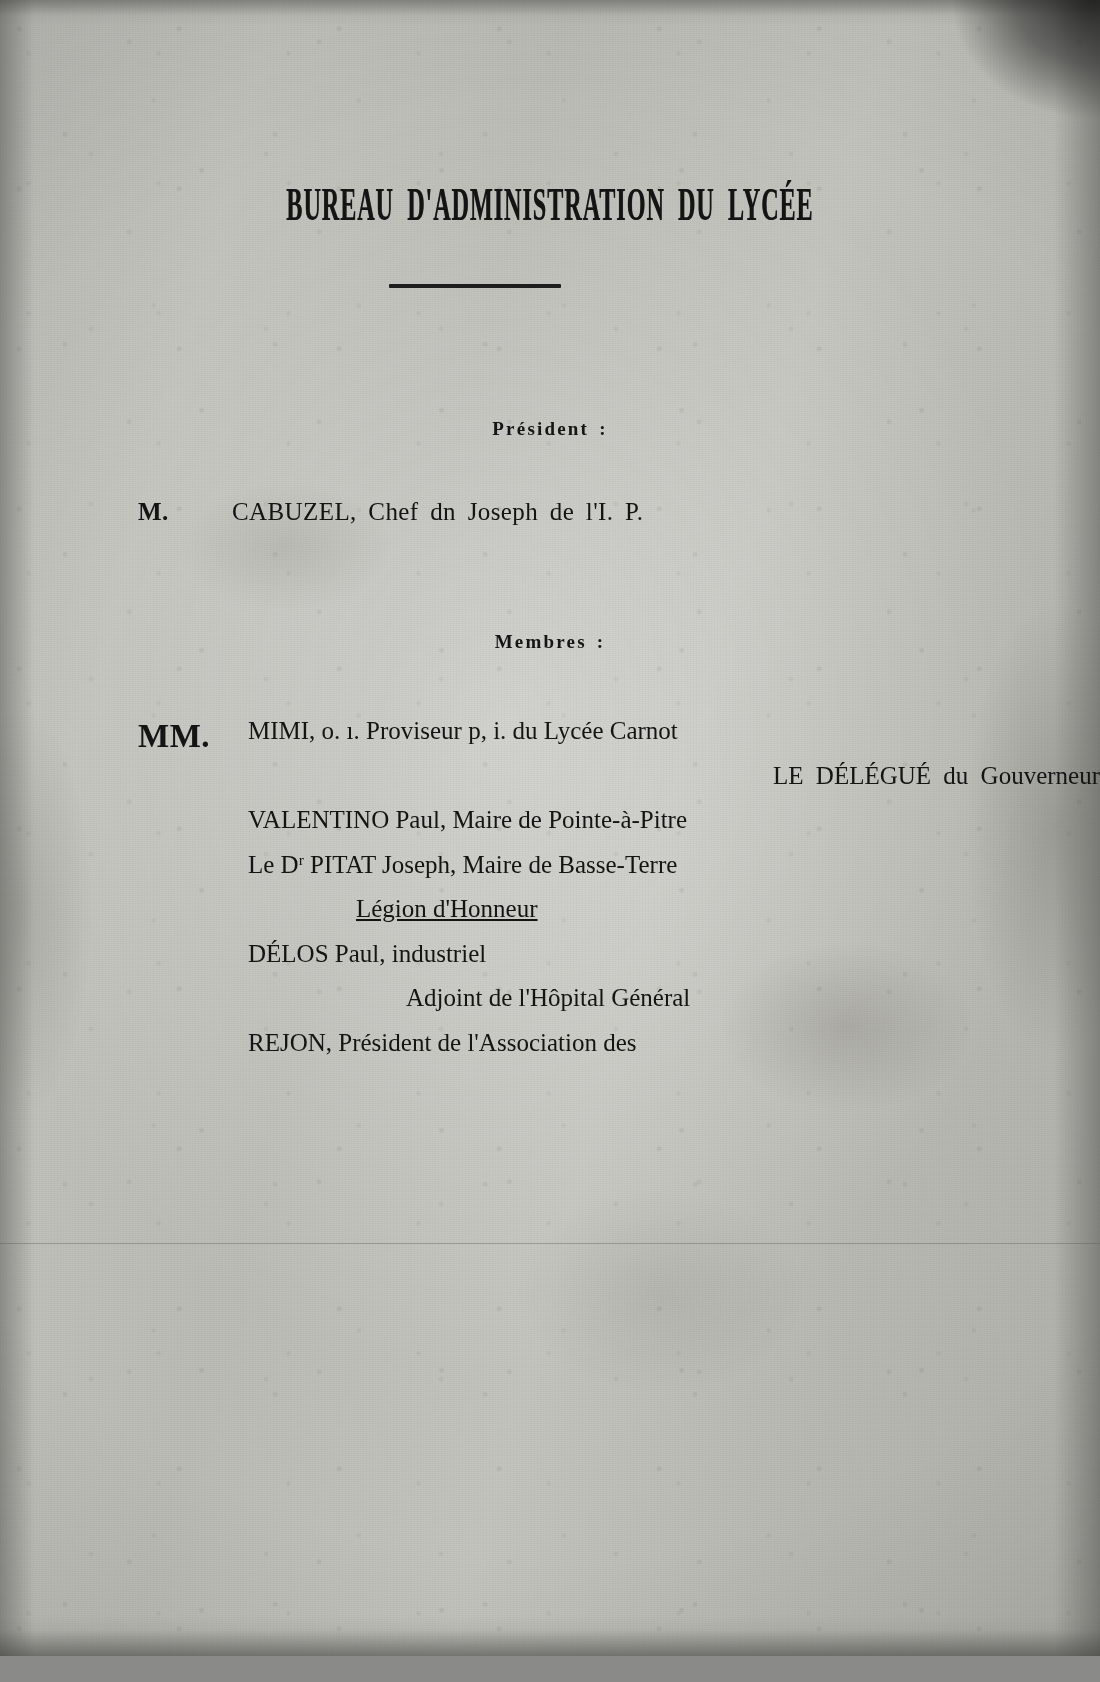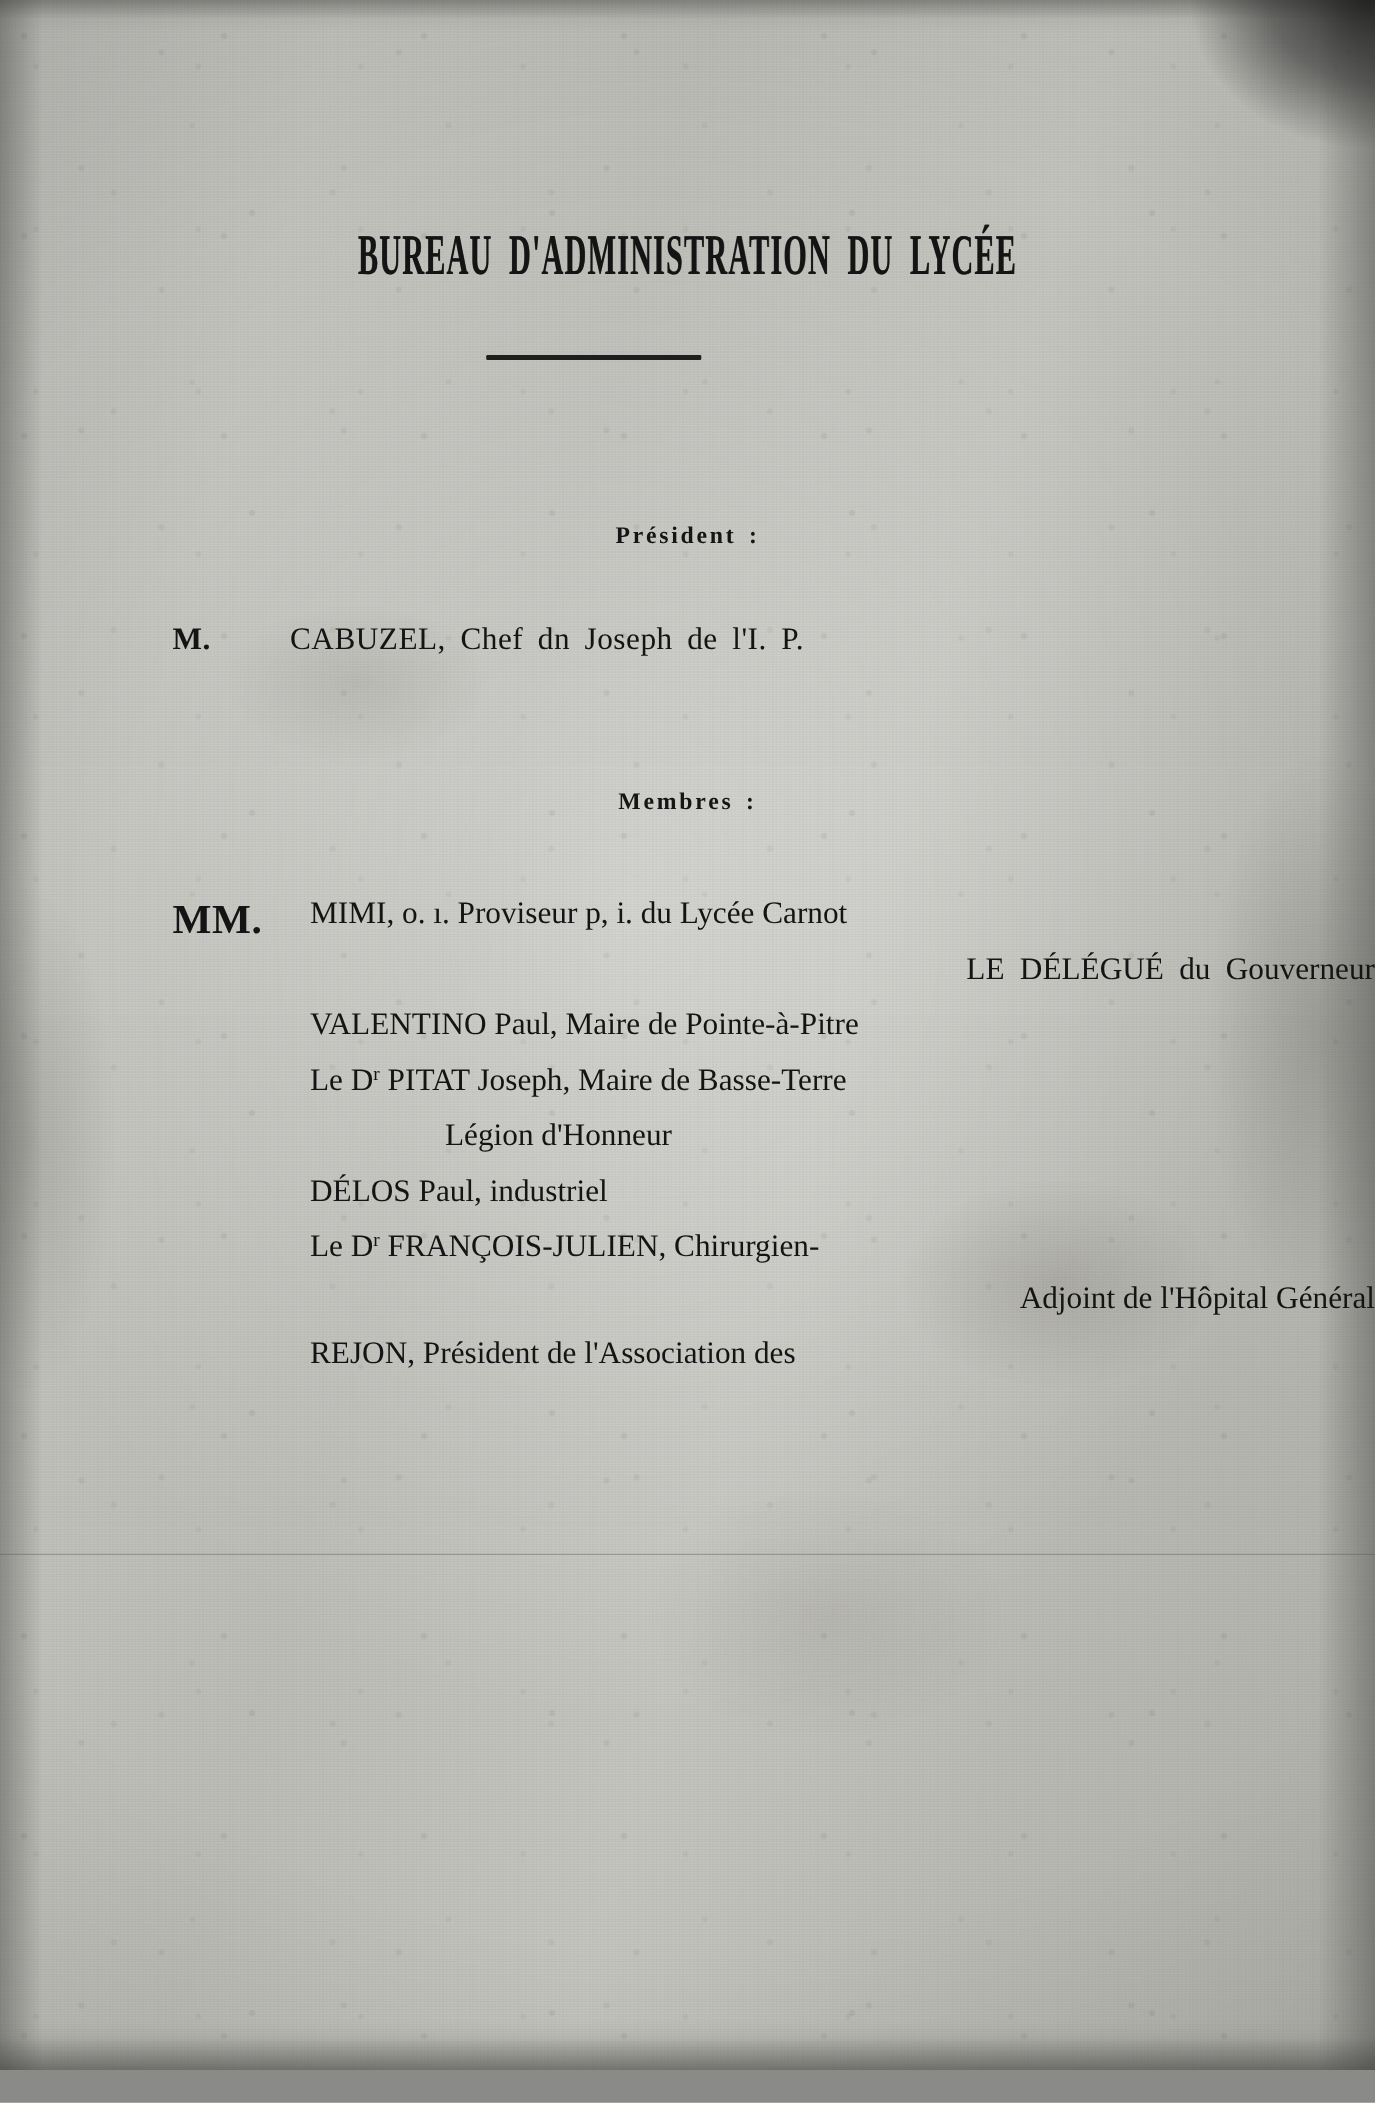--- a/index.html
+++ b/index.html
@@ -189,25 +189,25 @@
   }
   .member-line {
     white-space: nowrap;
     font-size: 25px;
     color: #141414;
     line-height: 1.06;
   }
   .member-line.indent-cont {
     padding-left: 108px;
     margin-top: 14px;
+    text-decoration: underline;
   }
   .member-line.indent-cont-wide {
     padding-left: 158px;
     margin-top: 14px;
-    text-align: right;
   }
   .mm-label {
     position: absolute;
     left: 138px;
     top: 0;
     font-size: 33px;
     font-weight: bold;
     letter-spacing: 0.5px;
     color: #141414;
   }
@@ -301,23 +301,20 @@
       <div class="member">
         <div class="member-body">
           <div class="member-line">
             <span>DÉLOS Paul,  industriel</span>
           </div>
         </div>
       </div>
 
       <div class="member">
         <div class="member-body">
-          <div class="member-line">
-            <span>Le  D</span><span class="sup">r</span><span>  FRANÇOIS-JULIEN,  Chirurgien-</span>
-          </div>
           <div class="member-line indent-cont-wide">
             <span>Adjoint  de  l'Hôpital  Général</span>
           </div>
         </div>
       </div>
 
       <div class="member">
         <div class="member-body">
           <div class="member-line">
             <span>REJON,  Président  de  l'Association  des</span>

